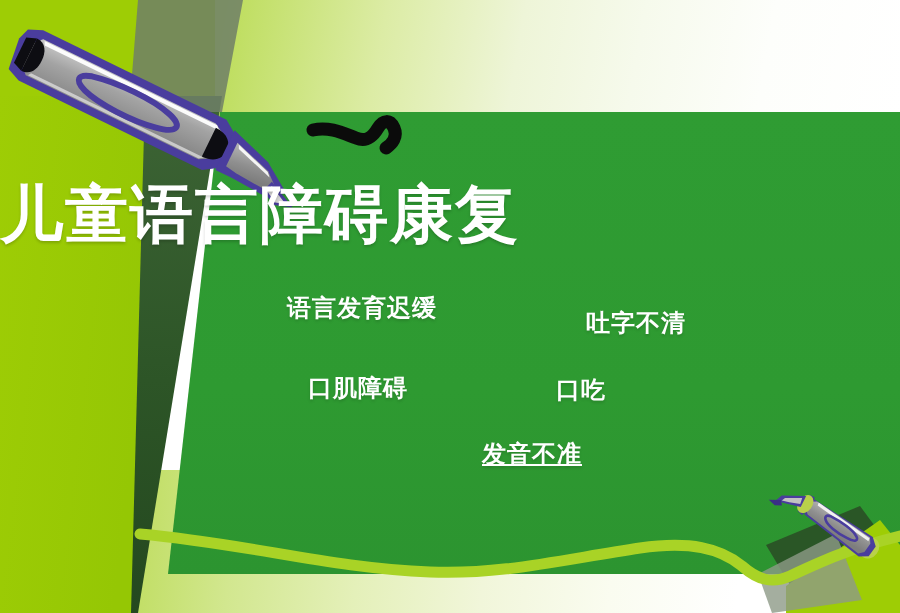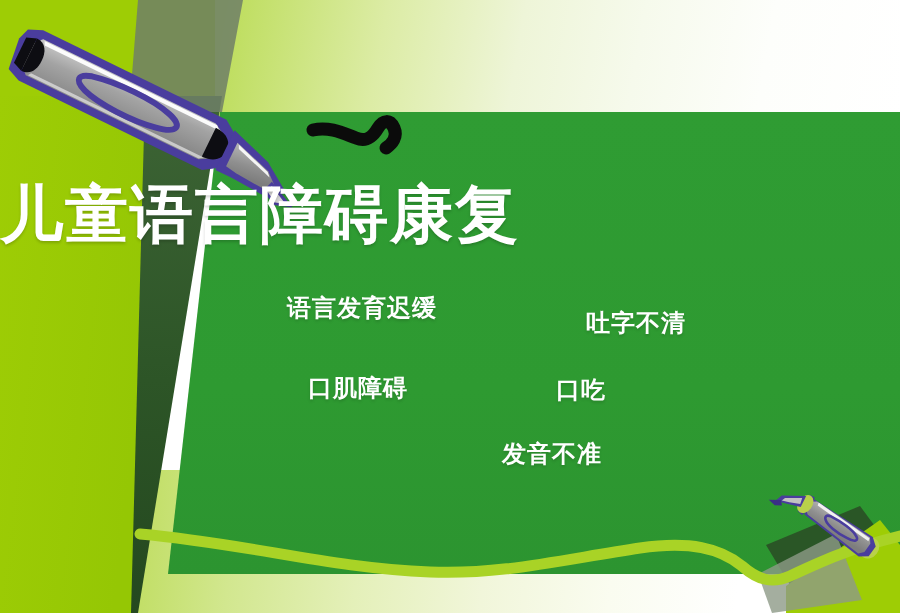--- a/index.html
+++ b/index.html
@@ -91,21 +91,21 @@
     line-height: 1.0;
     letter-spacing: 1px;
     text-shadow: 0 2px 3px rgba(0,0,0,0.15);
     white-space: nowrap;
   }
 
   .sub-1 { left: 287px; top: 296px; }
   .sub-2 { left: 586px; top: 311px; }
   .sub-3 { left: 308px; top: 376px; }
   .sub-4 { left: 556px; top: 378px; }
-  .sub-5 { left: 502px; top: 442px; }
+  .sub-5 { left: 482px; top: 442px; text-decoration: underline; }
 </style>
 </head>
 <body>
 
 <div id="poster">
 
   <div class="bg-top"></div>
   <div class="bg-bottom"></div>
 
   <svg class="svg-art" width="900" height="613" viewBox="0 0 900 613">

